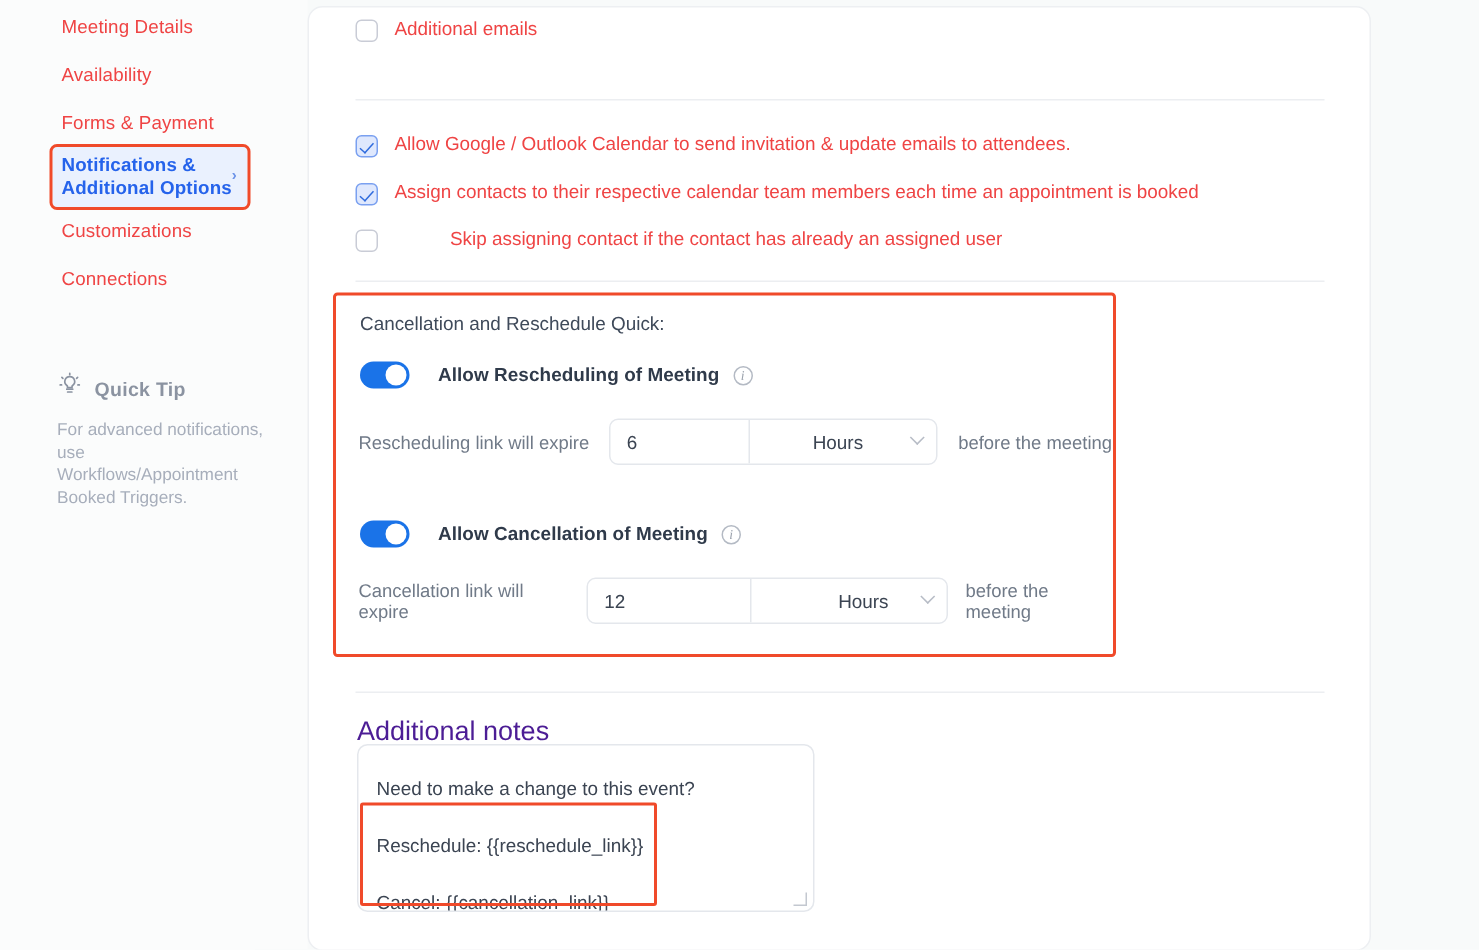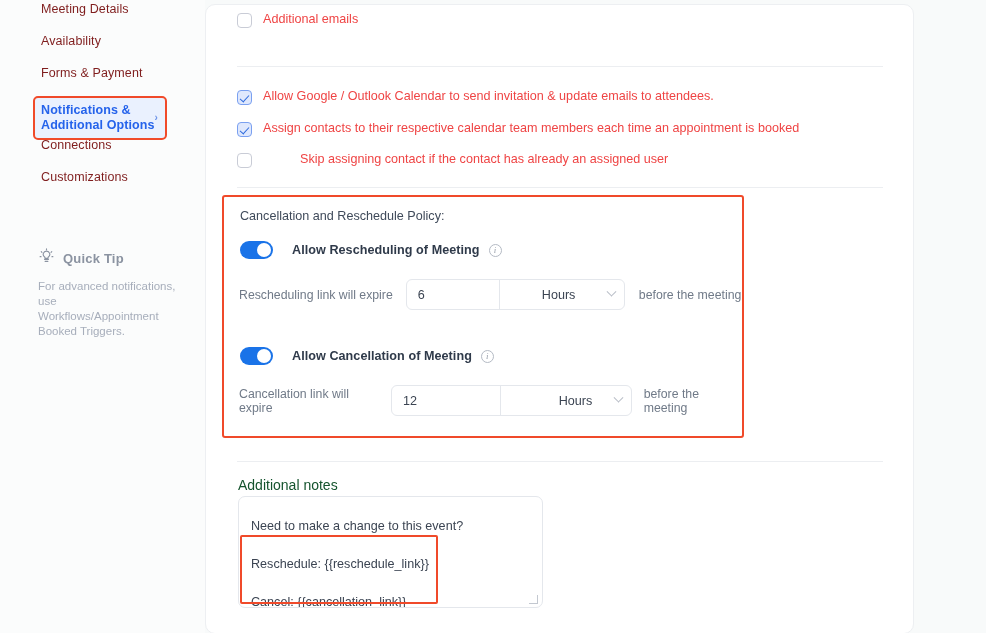--- a/index.html
+++ b/index.html
@@ -15,25 +15,25 @@
 
   
   .sidebar {
     position: absolute; left: 0; top: 0; width: 205px; height: 633px;
     background: #fbfcfc;
   }
   .nav-list { position: absolute; left: 35px; top: 2px; width: 130px; }
   .nav-item {
     position: relative;
     height: 32px;
-    display: flex; align-items: flex-start;
+    display: flex; align-items: center;
     padding: 0 6px 0 6px;
     border-radius: 4px;
     font-size: 12.5px;
-    color: #7f1d1d;
+    color: #ef4444;
     letter-spacing: .1px;
     margin-bottom: 0;
   }
   .nav-item + .nav-item { margin-top: 0; }
   .nav-item.active {
     background: #eaf1fe;
     color: #2563eb;
     font-weight: 700;
     height: 40px;
     line-height: 15px;
@@ -138,21 +138,21 @@
     padding: 0 9px 0 11px; font-size: 12.6px; color: #3b4452; margin-left: 31px;
   }
   .caret {
     width: 7px; height: 7px; border-right: 1.3px solid #b7bcc6;
     border-bottom: 1.3px solid #b7bcc6; transform: rotate(45deg) translate(-2px,-2px);
   }
 
   
   .notes-label {
     position: absolute; left: 237px; top: 476px;
-    font-size: 14px; color: #14532d;
+    font-size: 18px; color: #4c1d95;
   }
   .notes-box {
     position: absolute; left: 237px; top: 495px; width: 305px; height: 112px;
     border: 1px solid #e4e7ec; border-radius: 7px; background: #fff;
     padding: 10px 12px;
     font-size: 12.6px; color: #3b4452; line-height: 38px;
     white-space: pre-line;
     resize: none; outline: none;
     font-family: "Liberation Sans", sans-serif;
     overflow: hidden;
@@ -186,25 +186,25 @@
       <div class="nav-item">
         <span class="nav-label">Forms &amp; Payment</span>
       </div>
 
       <div class="nav-item active">
         <span class="nav-label">Notifications &amp; Additional Options</span>
         <span class="nav-chevron">›</span>
       </div>
 
       <div class="nav-item">
+        <span class="nav-label">Customizations</span>
+      </div>
+
+      <div class="nav-item">
         <span class="nav-label">Connections</span>
-      </div>
-
-      <div class="nav-item">
-        <span class="nav-label">Customizations</span>
       </div>
     </div>
 
     <div class="quick-tip">
       <div class="qt-head">
         <span>
           <svg width="17" height="17" viewBox="0 0 24 24" fill="none" stroke="#8b93a1" stroke-width="1.6" stroke-linecap="round">
             <path d="M9.2 16.2h5.6M10 18.8h4"></path>
             <path d="M12 4.4a4.6 4.6 0 0 0-2.7 8.35c.4.3.6.75.6 1.25v.6h4.2v-.6c0-.5.2-.95.6-1.25A4.6 4.6 0 0 0 12 4.4z"></path>
             <path d="M12 1.3v1.3M4.6 5.1l.95.95M19.4 5.1l-.95.95M3 12.2h1.3M19.7 12.2H21"></path>
@@ -248,21 +248,21 @@
       <div class="notes-label" style="left:32px; top:472px;">Additional notes</div>
       <textarea class="notes-box" style="left: 32px; top: 491px;">Need to make a change to this event?
 Reschedule: {{reschedule_link}}
 Cancel: {{cancellation_link}}</textarea>
       <div class="notes-resize" style="left:323px; top:590px;"></div>
 
     </div>
   </div>
 
   <div class="policy-box">
-    <div class="policy-title">Cancellation and Reschedule Policy:</div>
+    <div class="policy-title">Cancellation and Reschedule Quick:</div>
 
     <div class="toggle-row" style="left:16px; top:44px;">
       <span class="toggle"></span>
       <span class="toggle-label">Allow Rescheduling of Meeting</span>
       <span class="info-icon">i</span>
     </div>
 
     <div class="expire-row" style="left:15px; top:82px;">
       <span class="expire-text">Rescheduling link will expire</span>
       <span class="field-group" style="margin-left:13px;">

